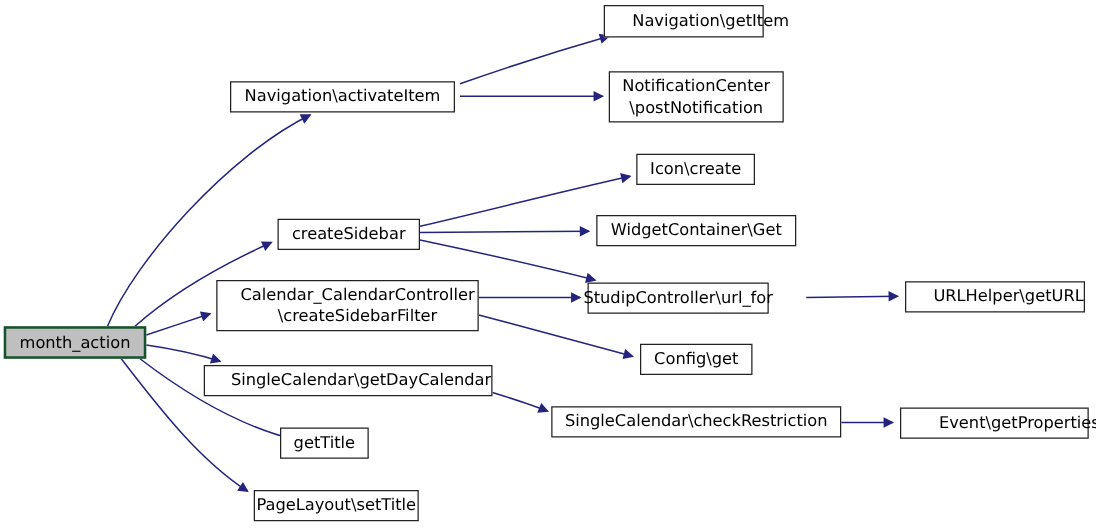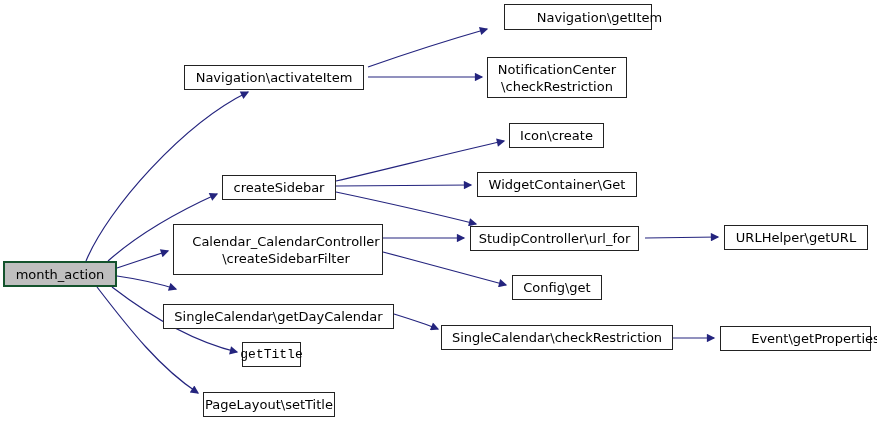--- a/index.html
+++ b/index.html
@@ -91,67 +91,67 @@
   </div>
 
   <div class="node" style="left:184px; top:65px; width:180px; height:25px;">
     <span>Navigation\activateItem</span>
   </div>
 
   <div class="node" style="left:222px; top:175px; width:114px; height:25px;">
     <span>createSidebar</span>
   </div>
 
-  <div class="node" style="left:173px; top:224px; width:210px; height:51px;padding-left:16px;">
+  <div class="node" style="left:173px; top:224px; width:210px; height:41px;padding-left:16px;">
     <span>Calendar_CalendarController</span>
     <span>\createSidebarFilter</span>
   </div>
 
-  <div class="node" style="left:163px; top:304px; width:231px; height:25px;">
+  <div class="node" style="left:163px; top:292px; width:231px; height:25px;align-items:flex-end;">
     <span>SingleCalendar\getDayCalendar</span>
   </div>
 
-  <div class="node" style="left:242px; top:342px; width:59px; height:25px;font-family:Liberation Mono, monospace;">
+  <div class="node" style="left:224px; top:342px; width:71px; height:25px;">
     <span>getTitle</span>
   </div>
 
   <div class="node" style="left:203px; top:392px; width:132px; height:25px;">
     <span>PageLayout\setTitle</span>
   </div>
 
-  <div class="node" style="left:504px; top:4px; width:148px; height:26px;padding-left:43px;">
+  <div class="node" style="left:483px; top:4px; width:128px; height:26px;padding-left:43px;">
     <span>Navigation\getItem</span>
   </div>
 
   <div class="node" style="left:487px; top:57px; width:140px; height:41px;">
     <span>NotificationCenter</span>
-    <span>\checkRestriction</span>
+    <span>\postNotification</span>
   </div>
 
   <div class="node" style="left:509px; top:123px; width:95px; height:25px;">
     <span>Icon\create</span>
   </div>
 
   <div class="node" style="left:477px; top:172px; width:160px; height:25px;">
     <span>WidgetContainer\Get</span>
   </div>
 
-  <div class="node" style="left:470px; top:226px; width:169px; height:25px;">
+  <div class="node" style="left:470px; top:226px; width:145px; height:25px;">
     <span>StudipController\url_for</span>
   </div>
 
   <div class="node" style="left:512px; top:275px; width:90px; height:25px;">
     <span>Config\get</span>
   </div>
 
   <div class="node" style="left:441px; top:325px; width:232px; height:25px;">
     <span>SingleCalendar\checkRestriction</span>
   </div>
 
-  <div class="node" style="left:724px; top:225px; width:144px; height:25px;">
+  <div class="node" style="left:724px; top:225px; width:144px; height:25px;align-items:flex-end;">
     <span>URLHelper\getURL</span>
   </div>
 
   <div class="node" style="left:720px; top:326px; width:151px; height:25px;padding-left:40px;">
     <span>Event\getProperties</span>
   </div>
 
 </div>
 
 </body></html>

